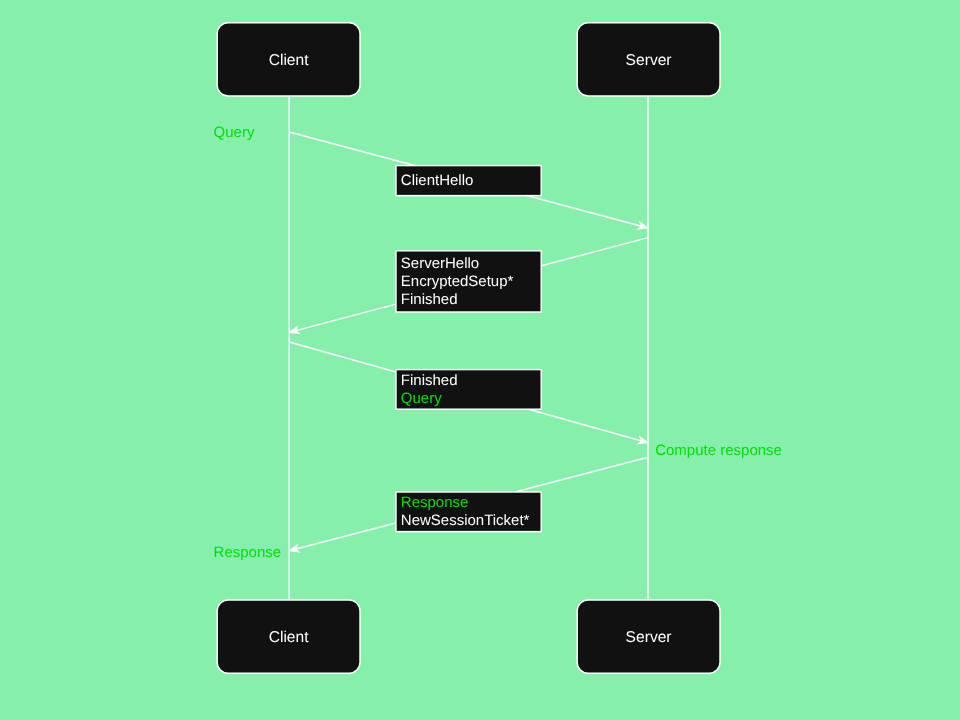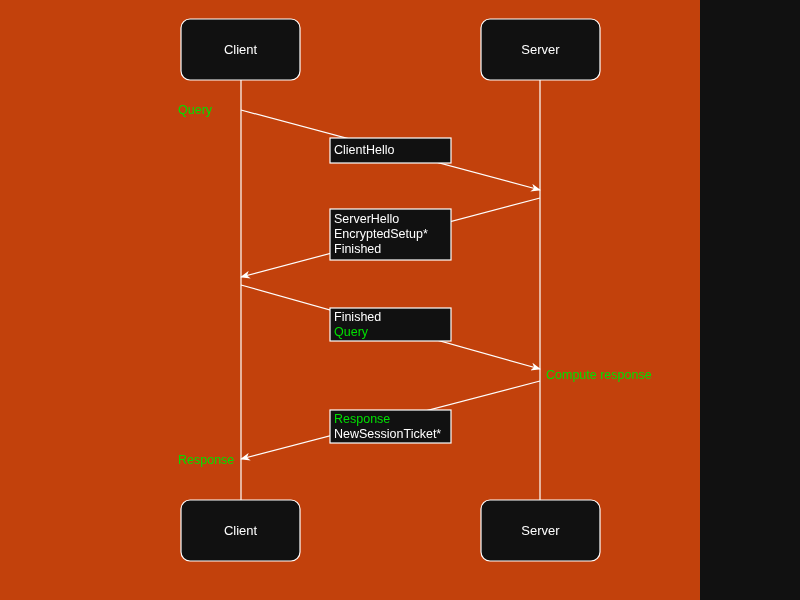--- a/index.html
+++ b/index.html
@@ -2,23 +2,23 @@
 <html><head>
 <meta charset="utf-8">
 <style>
   html, body {
     margin: 0;
     padding: 0;
     background: #111111;
   }
   #stage {
     position: relative;
-    width: 700px;
+    width: 800px;
     height: 600px;
-    background: #c2410c;
+    background: #86efac;
     overflow: hidden;
     font-family: "Liberation Sans", sans-serif;
   }
   #diagram-svg {
     position: absolute;
     left: 0;
     top: 0;
     width: 800px;
     height: 600px;
   }

